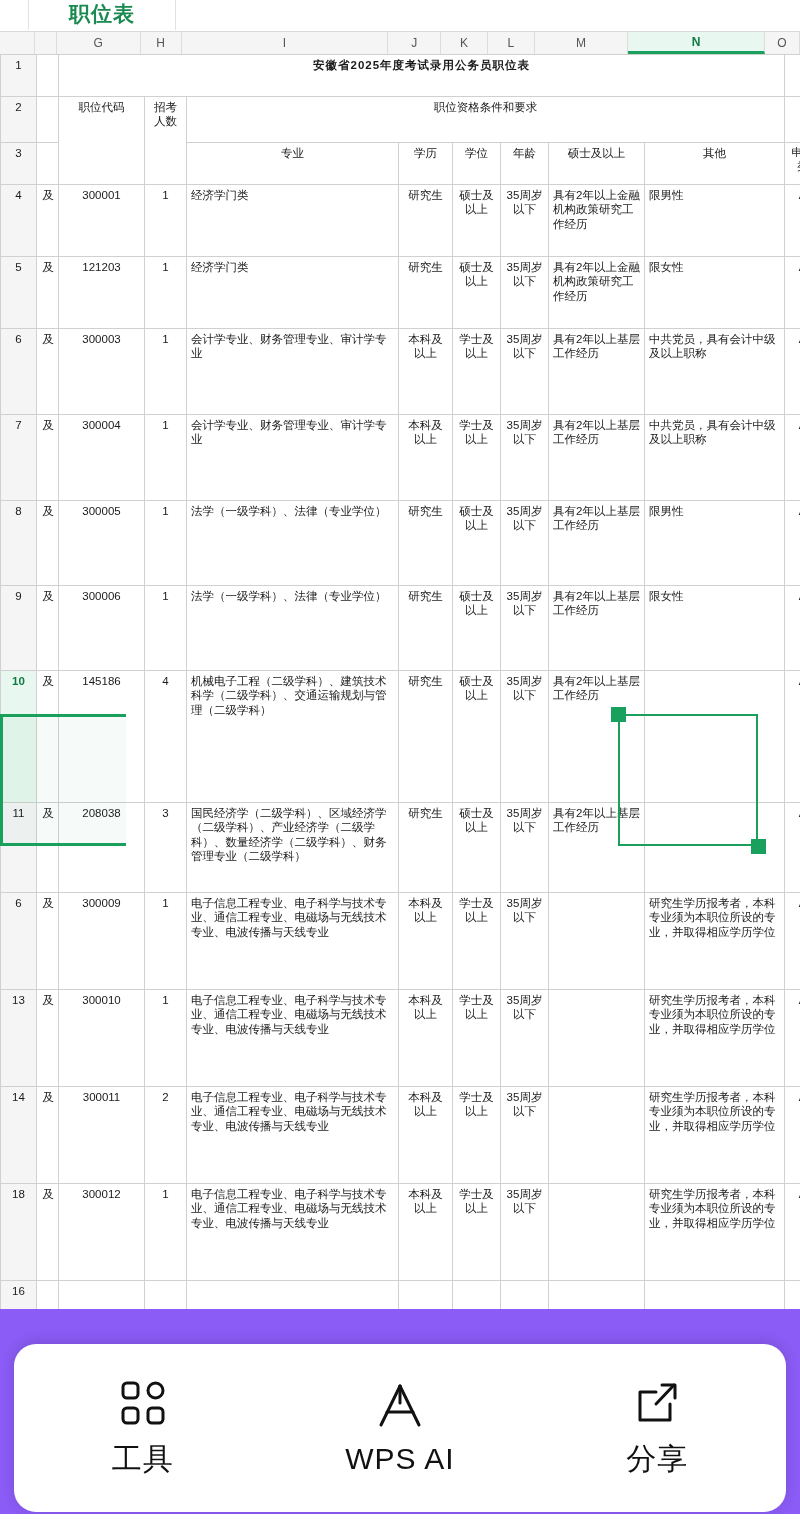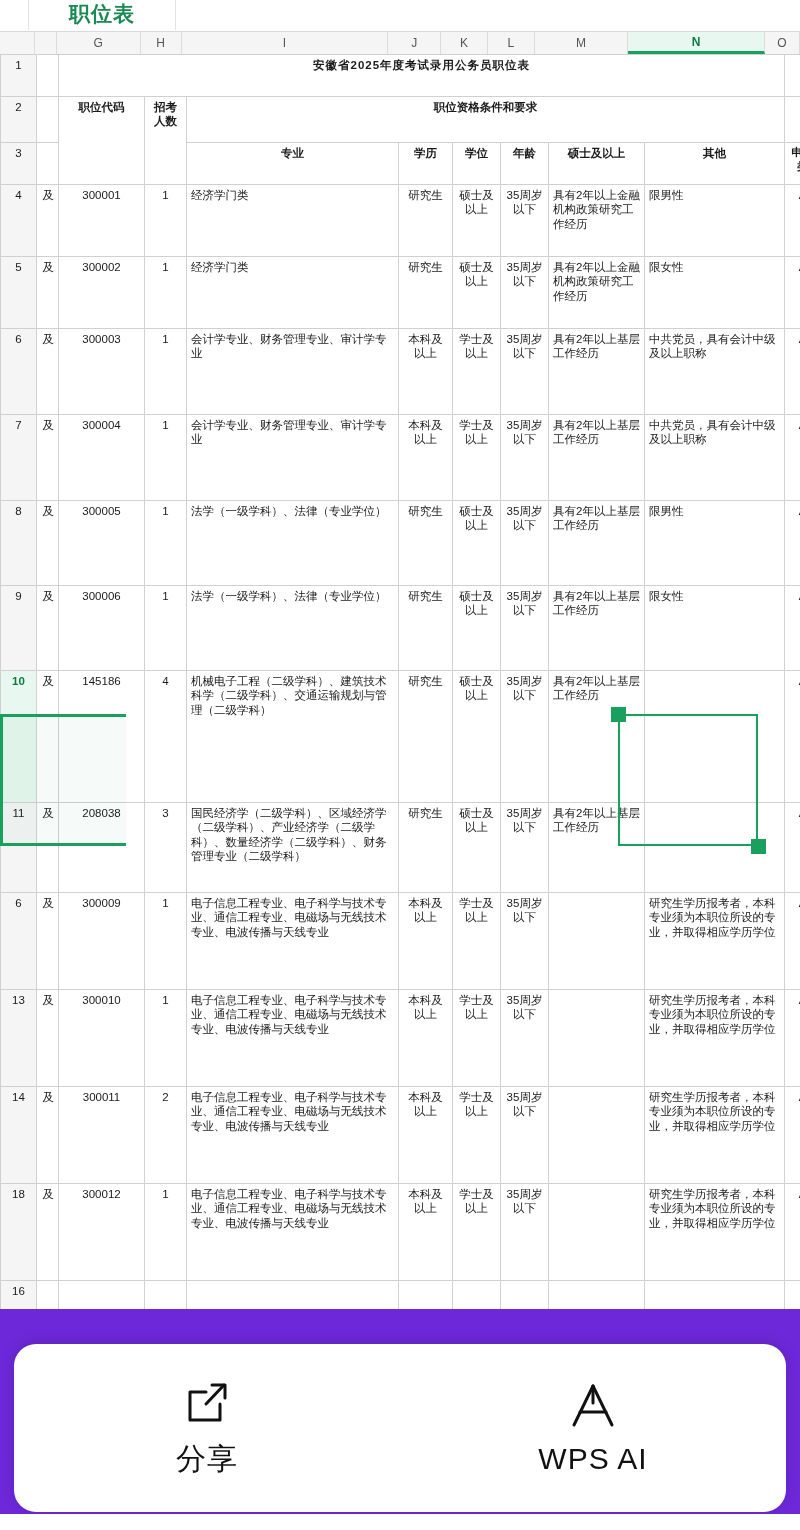--- a/index.html
+++ b/index.html
@@ -6,21 +6,21 @@
   html, body {
     margin: 0; padding: 0;
     width: 800px; height: 1530px;
     background: #ffffff;
     font-family: "Liberation Sans", sans-serif;
     overflow: hidden;
   }
   #app {
     position: relative;
     width: 800px; height: 1530px;
-    background: #6d28d9;
+    background: #8b5cf6;
   }
 
   
   .tabstrip {
     position: absolute;
     top: 0; left: 0;
     width: 800px; height: 32px;
     background: #ffffff;
     border-bottom: 1px solid #d9d9d9;
     overflow: hidden;
@@ -123,21 +123,21 @@
     font-size: 25px;
     font-weight: bold;
     letter-spacing: 1px;
     color: #000;
     padding: 0;
   }
   td.hdr {
     text-align: center;
     vertical-align: middle;
     font-size: 12.5px;
-    font-weight: bold;
+    font-weight: normal;
     color: #000;
     padding: 2px;
   }
   td.ctr {
     text-align: center;
     vertical-align: middle;
   }
 
   
   .selbox {
@@ -280,21 +280,21 @@
         <td class="ctr">硕士及以上</td>
         <td class="ctr">35周岁以下</td>
         <td>具有2年以上金融机构政策研究工作经历</td>
         <td>限男性</td>
         <td class="ctr">A</td>
       </tr>
 
       <tr style="height:72px">
         <td class="rowhead">5</td>
         <td class="clipcol">及</td>
-        <td class="ctr">300002</td>
+        <td class="ctr">121203</td>
         <td class="ctr">1</td>
         <td>经济学门类</td>
         <td class="ctr">研究生</td>
         <td class="ctr">硕士及以上</td>
         <td class="ctr">35周岁以下</td>
         <td>具有2年以上金融机构政策研究工作经历</td>
         <td>限女性</td>
         <td class="ctr">A</td>
       </tr>
 
@@ -455,41 +455,52 @@
       </table>
 
     <div class="rowsel-left" style="left:0px; top:660px; width:126px; height:132px;"></div>
     <div class="selbox" style="left:618px; top:660px; width:140px; height:132px;"></div>
     <div class="selhandle" style="left:611px; top:653px;"></div>
     <div class="selhandle" style="left:751px; top:785px;"></div>
   </div>
 
   <div class="bottombar">
 
-
-
     <div class="bbitem">
       <div class="bbicon">
-        <svg width="50" height="50" viewBox="0 0 50 50" fill="none" stroke="#111" stroke-width="3" stroke-linecap="round" stroke-linejoin="round">
-          <path d="M38 26 V42 H8 V14 H24"></path>
-          <path d="M24 26 L42 7"></path>
-          <path d="M30 7 H43 V20"></path>
+        <svg width="50" height="50" viewBox="0 0 50 50" fill="none" stroke="#111" stroke-width="3">
+          <rect x="5" y="5" width="15" height="15" rx="4"></rect>
+          <rect x="30" y="5" width="15" height="15" rx="7.5"></rect>
+          <rect x="5" y="30" width="15" height="15" rx="4"></rect>
+          <rect x="30" y="30" width="15" height="15" rx="4"></rect>
         </svg>
       </div>
-      <div class="lbl">分享</div>
+      <div class="lbl">工具</div>
     </div>
+
 
     <div class="bbitem">
       <div class="bbicon">
         <svg width="50" height="50" viewBox="0 0 50 50" fill="none" stroke="#111" stroke-width="3" stroke-linecap="round" stroke-linejoin="round">
           <path d="M25 5 L44 44"></path>
           <path d="M25 5 L6 44"></path>
           <path d="M12 31 H38"></path>
           <path d="M25 5 L25 22"></path>
         </svg>
       </div>
       <div class="lbl">WPS AI</div>
     </div>
 
+    <div class="bbitem">
+      <div class="bbicon">
+        <svg width="50" height="50" viewBox="0 0 50 50" fill="none" stroke="#111" stroke-width="3" stroke-linecap="round" stroke-linejoin="round">
+          <path d="M38 26 V42 H8 V14 H24"></path>
+          <path d="M24 26 L42 7"></path>
+          <path d="M30 7 H43 V20"></path>
+        </svg>
+      </div>
+      <div class="lbl">分享</div>
+    </div>
+
   </div>
 
   <div class="safearea"></div>
 </div>
 
 </body></html>

